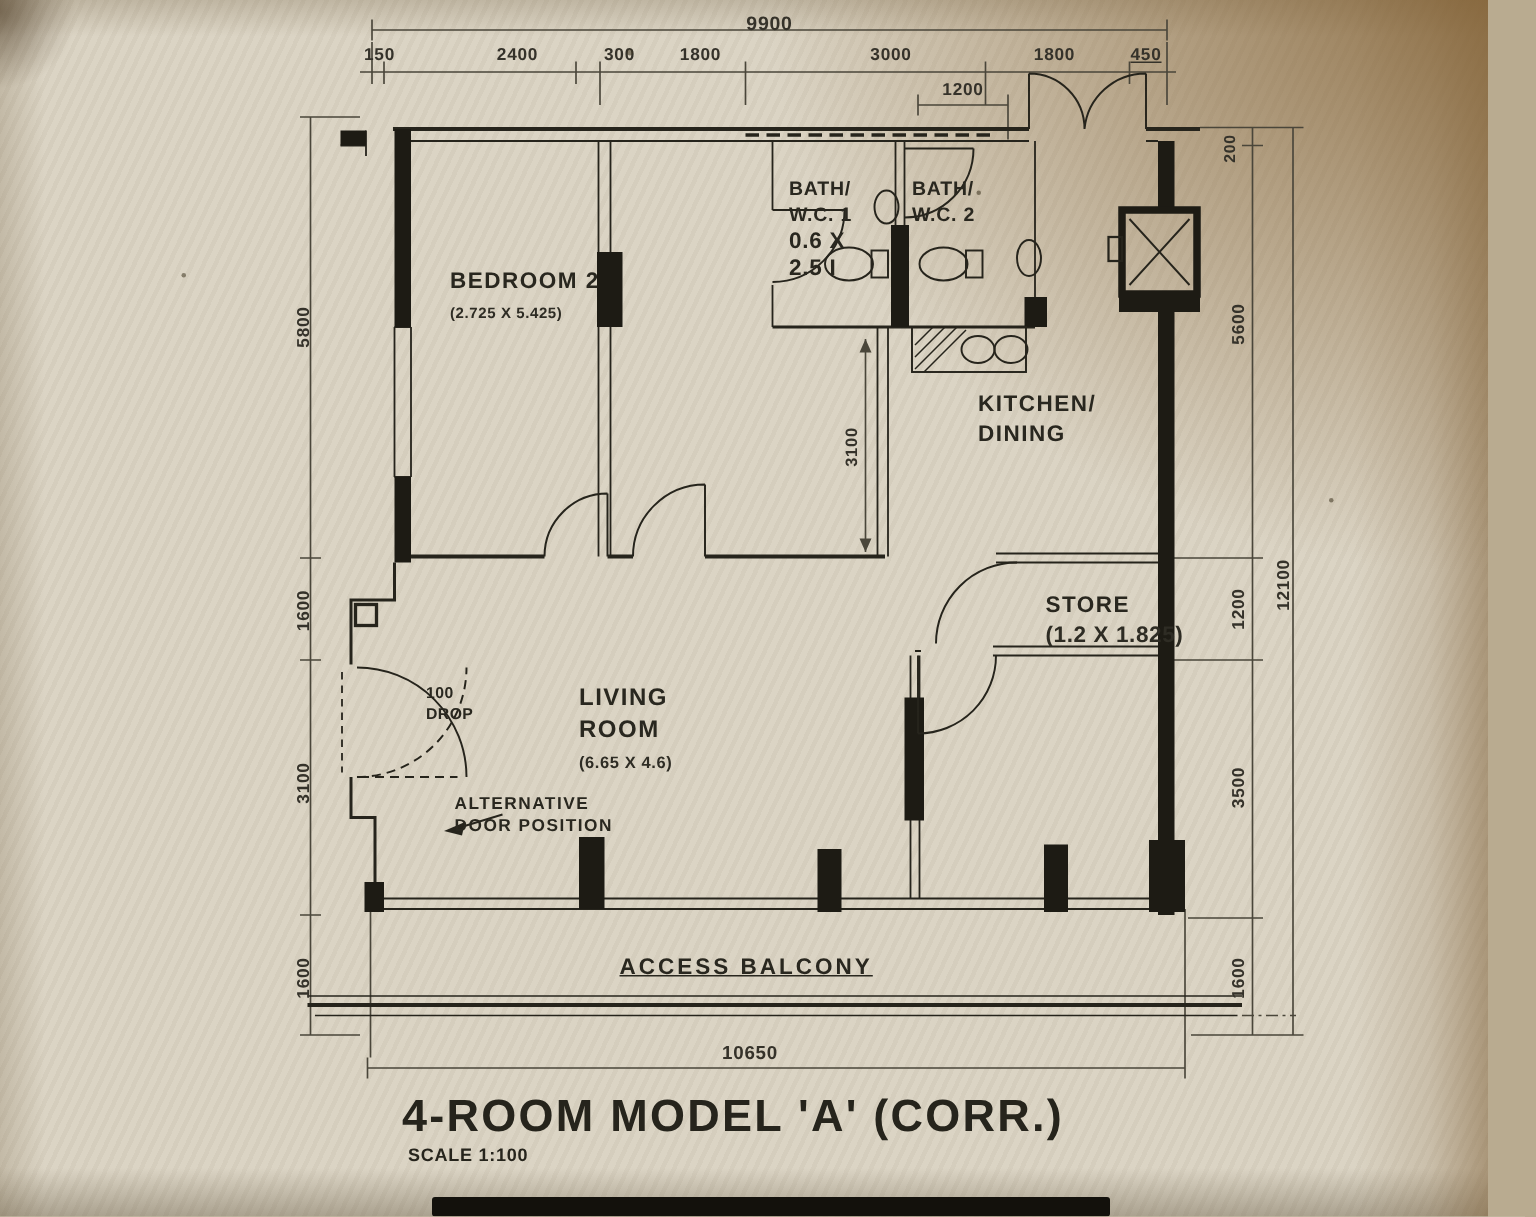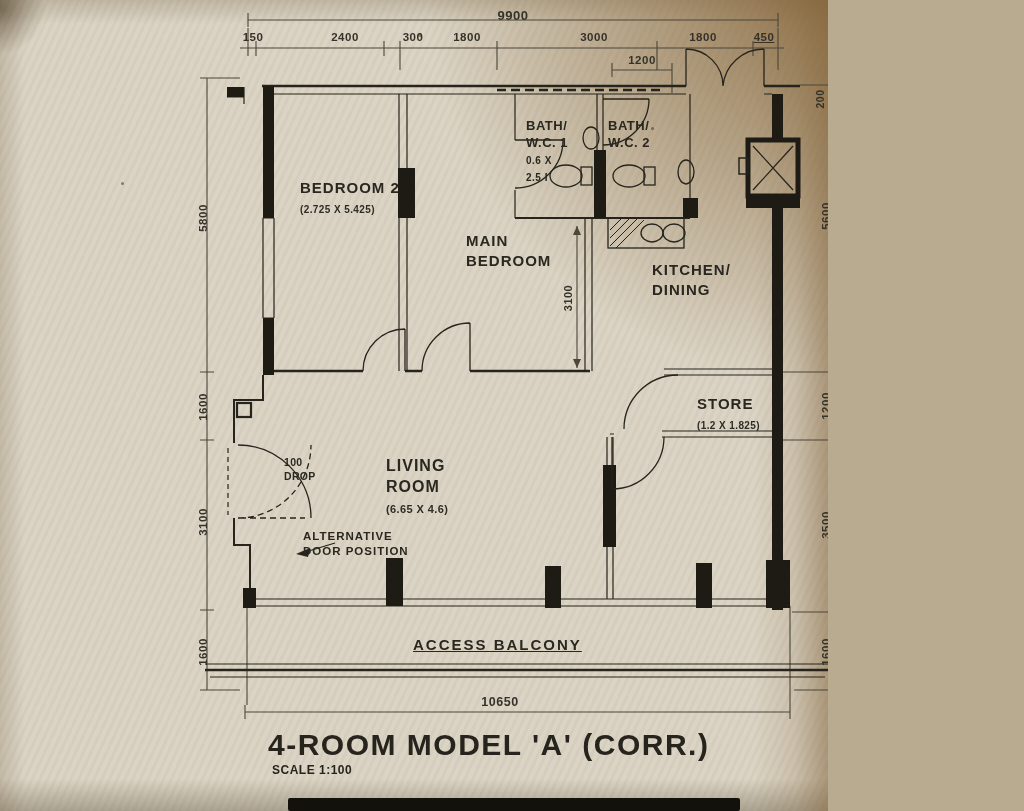--- a/index.html
+++ b/index.html
@@ -1,38 +1,38 @@
 <!DOCTYPE html>
 <html><head>
 <meta charset="utf-8">
 <style>
   html,body{margin:0;padding:0;background:#b9ab90;}
   #scan{
-    position:relative;width:828px;height:811px;overflow:hidden;
+    position:relative;width:992px;height:811px;overflow:hidden;
     font-family:"Liberation Sans",sans-serif;color:#2c2a22;
     background:
       radial-gradient(circle at 0% 1%, rgba(70,52,30,.55) 0%, rgba(70,52,30,0) 4%),
       radial-gradient(ellipse at 99% -2%, rgba(132,99,55,.85) 0%, rgba(132,99,55,0) 34%),
       linear-gradient(to left, rgba(130,100,60,.55) 0%, rgba(130,100,60,.18) 4%, rgba(130,100,60,0) 9%),
       linear-gradient(to right, rgba(110,92,62,.22) 0%, rgba(110,92,62,0) 3%),
       linear-gradient(to top, rgba(92,80,58,.38) 0%, rgba(92,80,58,0) 4%),
       linear-gradient(to bottom, rgba(110,92,62,.25) 0%, rgba(110,92,62,0) 3%),
       repeating-linear-gradient(115deg, rgba(120,105,80,.045) 0 3px, rgba(255,250,235,.05) 3px 7px),
       #d9d2c2;
   }
   svg{position:absolute;left:0;top:0;}
   .hdim{position:absolute;transform:translate(-50%,0);font-weight:700;
         font-size:11.5px;letter-spacing:.5px;white-space:nowrap;color:#35322a;}
   .vdim{position:absolute;transform:translate(-50%,-50%) rotate(-90deg);font-weight:700;
         font-size:11.5px;letter-spacing:.5px;white-space:nowrap;color:#35322a;}
   .room{position:absolute;font-weight:700;font-size:15px;letter-spacing:1px;
         line-height:1.3;color:#29271f;white-space:nowrap;}
   .sub{position:absolute;font-weight:700;font-size:10px;letter-spacing:.4px;
        color:#2e2c24;white-space:nowrap;}
-  .tiny{font-size:10px;line-height:1.2;}
+  .tiny{font-size:15px;line-height:1.2;}
   #plan-title{position:absolute;left:268px;top:728px;font-weight:700;font-size:30px;
        letter-spacing:1.5px;color:#26241c;white-space:nowrap;}
   #plan-scale{position:absolute;left:272px;top:763px;font-weight:700;font-size:12px;
        letter-spacing:.5px;color:#26241c;}
   .blackbar{position:absolute;left:288px;top:798px;width:452px;height:13px;
        background:#13110c;border-radius:2px;}
   .speck{position:absolute;border-radius:50%;background:rgba(62,52,32,.55);}
 </style>
 </head>
 <body>
@@ -192,24 +192,20 @@
 
   <div class="vdim" style="left:568px;top:298px;font-size:11px;">3100</div>
 
   <div class="hdim" style="left:500px;top:695px;font-size:12.5px;">10650</div>
 
   <div class="room" style="left:300px;top:178px;">
     <span>BEDROOM 2</span><br>
     <span class="sub" style="position:static;">(2.725 X 5.425)</span>
   </div>
 
-  <div class="room" style="left:466px;top:231px;">
-    <span>MAIN</span><br>
-    <span>BEDROOM</span>
-  </div>
 
   <div class="room" style="left:526px;top:118px;font-size:13px;letter-spacing:.5px;">
     <span>BATH/</span><br>
     <span>W.C. 1</span><br>
     <span class="tiny">0.6 X</span><br>
     <span class="tiny">2.5 I</span>
   </div>
 
   <div class="room" style="left:608px;top:118px;font-size:13px;letter-spacing:.5px;">
     <span>BATH/</span><br>

